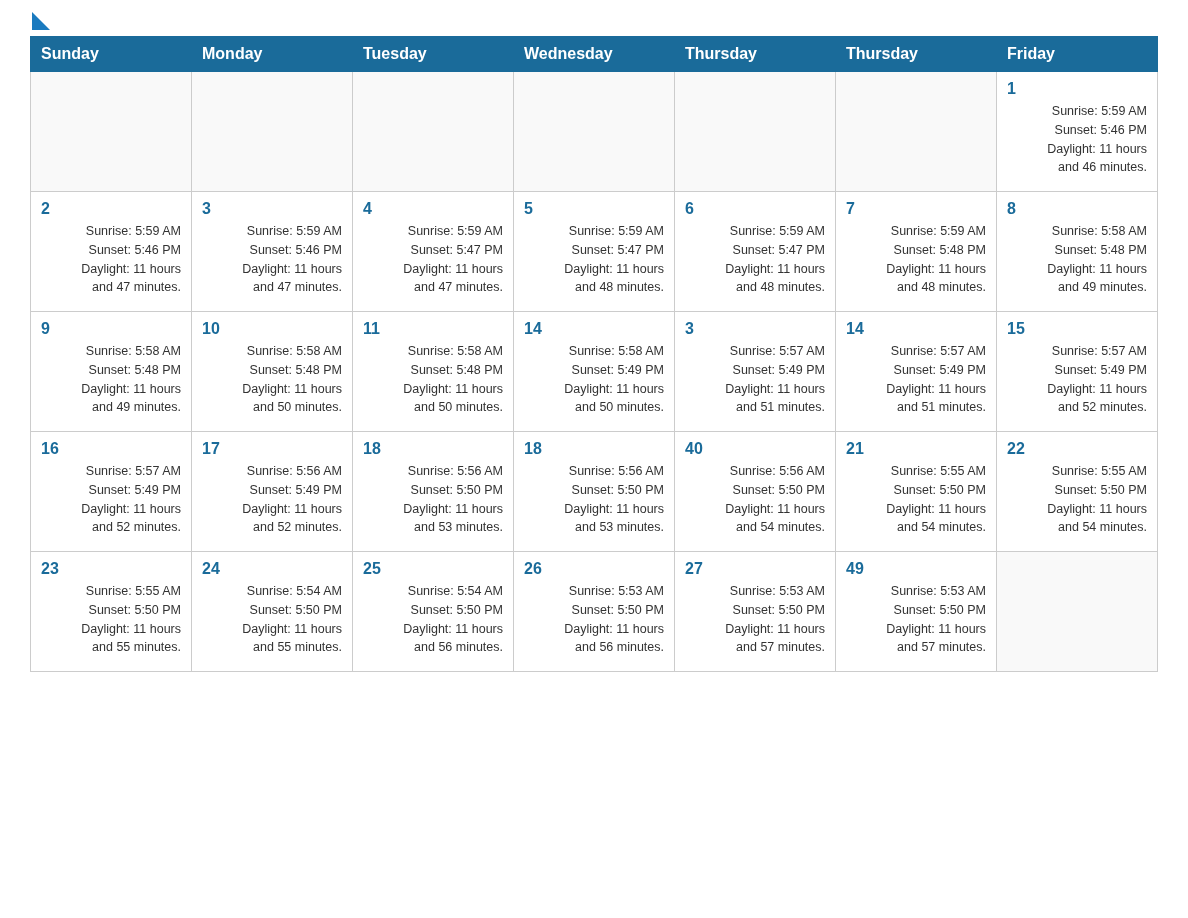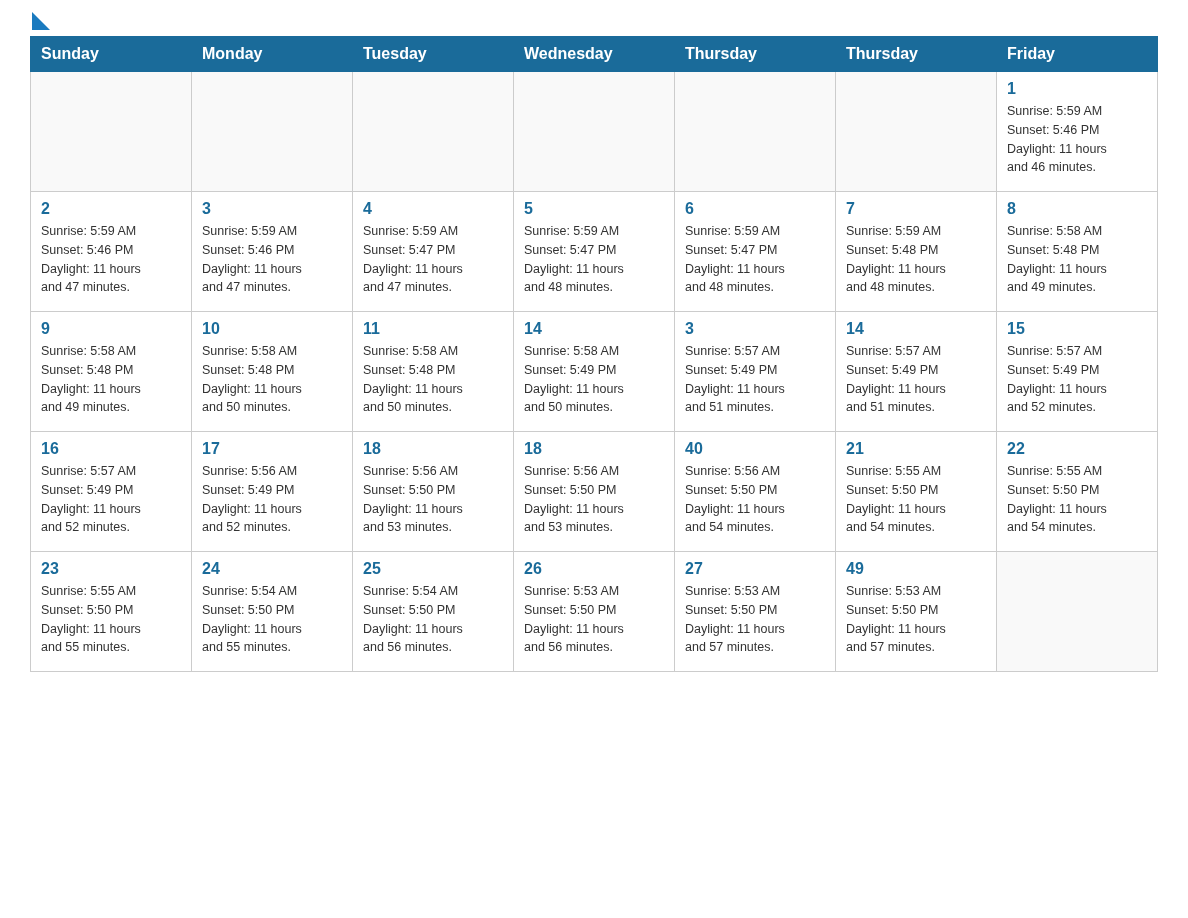--- a/index.html
+++ b/index.html
@@ -78,20 +78,21 @@
       font-size: 16px;
       font-weight: bold;
       color: #1a6b9a;
       display: block;
       margin-bottom: 4px;
     }
     .day-info {
       font-size: 12.5px;
       color: #333;
       line-height: 1.5;
+      text-align: right;
     }
     .empty-cell {
       background: #f9f9f9;
     }
     tr.week-row td {
       height: 120px;
     }
   </style>
 </head>
 <body>

